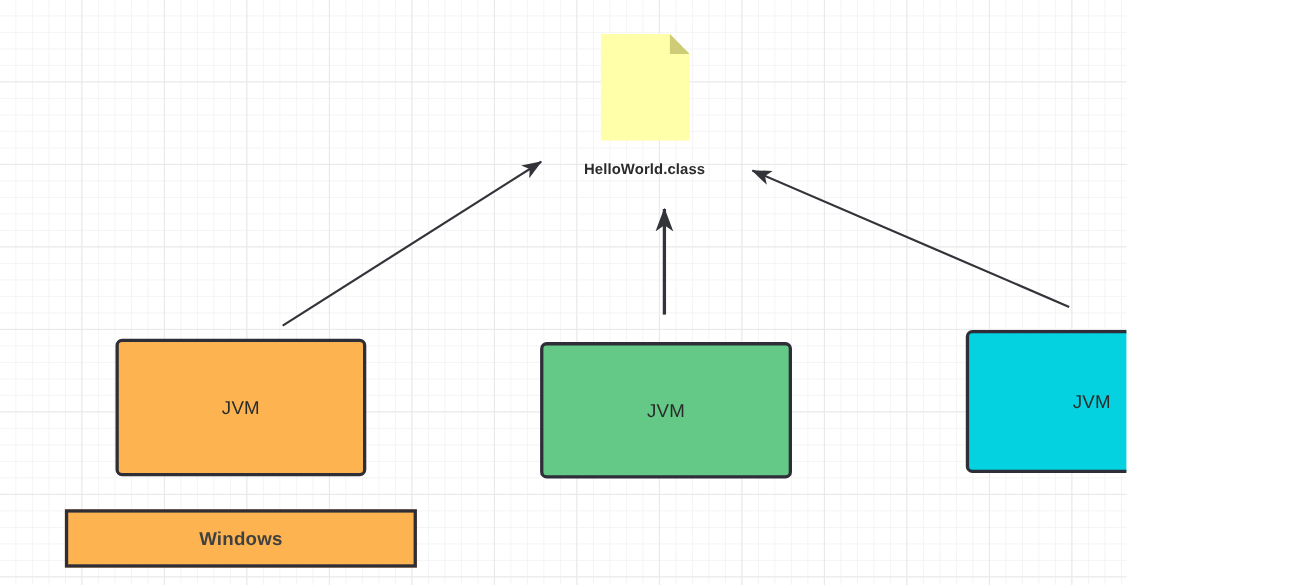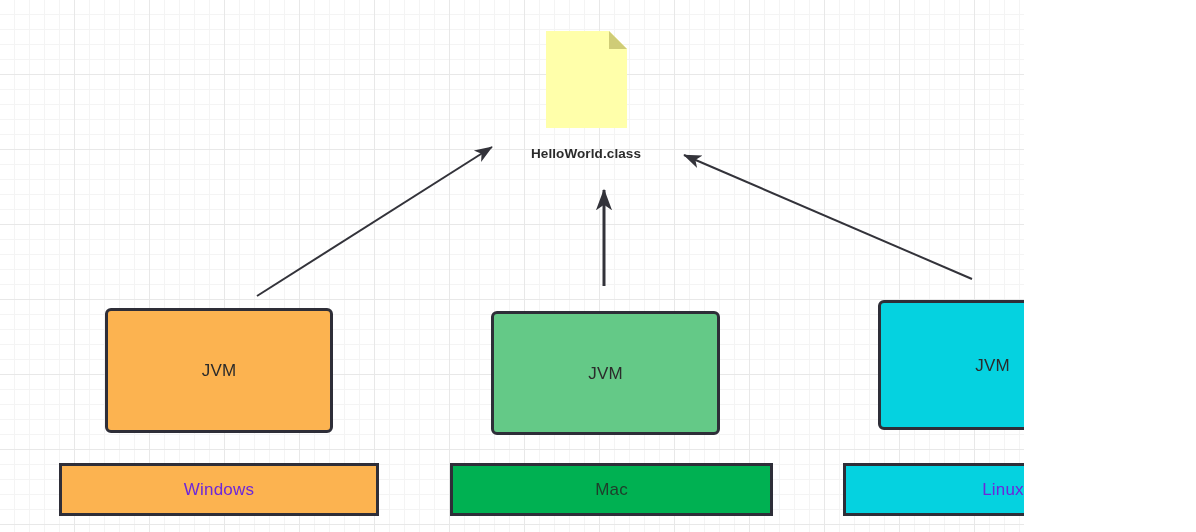--- a/index.html
+++ b/index.html
@@ -44,21 +44,22 @@
   .node-label {
     font-size: 17px;
     line-height: 1;
     letter-spacing: 0.2px;
     white-space: nowrap;
   }
   .jvm-label {
     color: #2b2b2b;
   }
   .os-label-dark {
-    color: #6d28d9;
+    color: #404040;
+    font-weight: bold;
   }
   .os-label-darker {
     color: #1f3d2b;
   }
   #doc-icon {
     position: absolute;
     left: 546px;
     top: 31px;
     width: 81px;
     height: 97px;
@@ -114,24 +115,18 @@
   <div class="node-box jvm-box" style="left:105px; top:308px; width:228px; height:125px; background:#fcb350;">
     <span class="node-label jvm-label">JVM</span>
   </div>
   <div class="node-box os-bar" style="left:59px; top:463px; width:320px; height:53px; background:#fcb350;">
     <span class="node-label os-label-dark">Windows</span>
   </div>
 
   <div class="node-box jvm-box" style="left:491px; top:311px; width:229px; height:124px; background:#64c987;">
     <span class="node-label jvm-label">JVM</span>
   </div>
-  <div class="node-box os-bar" style="left:450px; top:463px; width:323px; height:53px; background:#00b152;">
-    <span class="node-label os-label-darker">Mac</span>
-  </div>
 
   <div class="node-box jvm-box" style="left:878px; top:300px; width:229px; height:130px; background:#05d2e0;">
     <span class="node-label jvm-label">JVM</span>
-  </div>
-  <div class="node-box os-bar" style="left:843px; top:463px; width:320px; height:53px; background:#05d2e0;">
-    <span class="node-label os-label-dark">Linux</span>
   </div>
 
 </div>
 
 </body></html>

